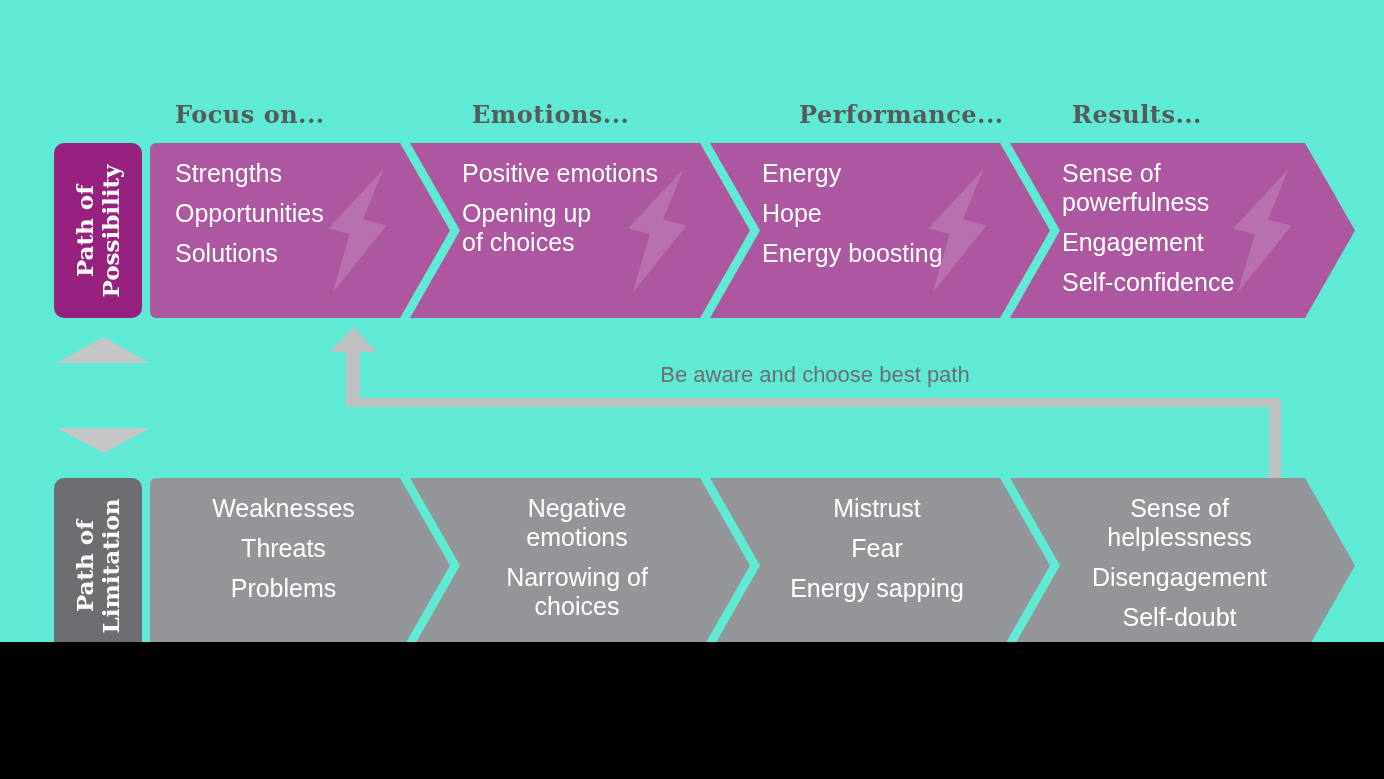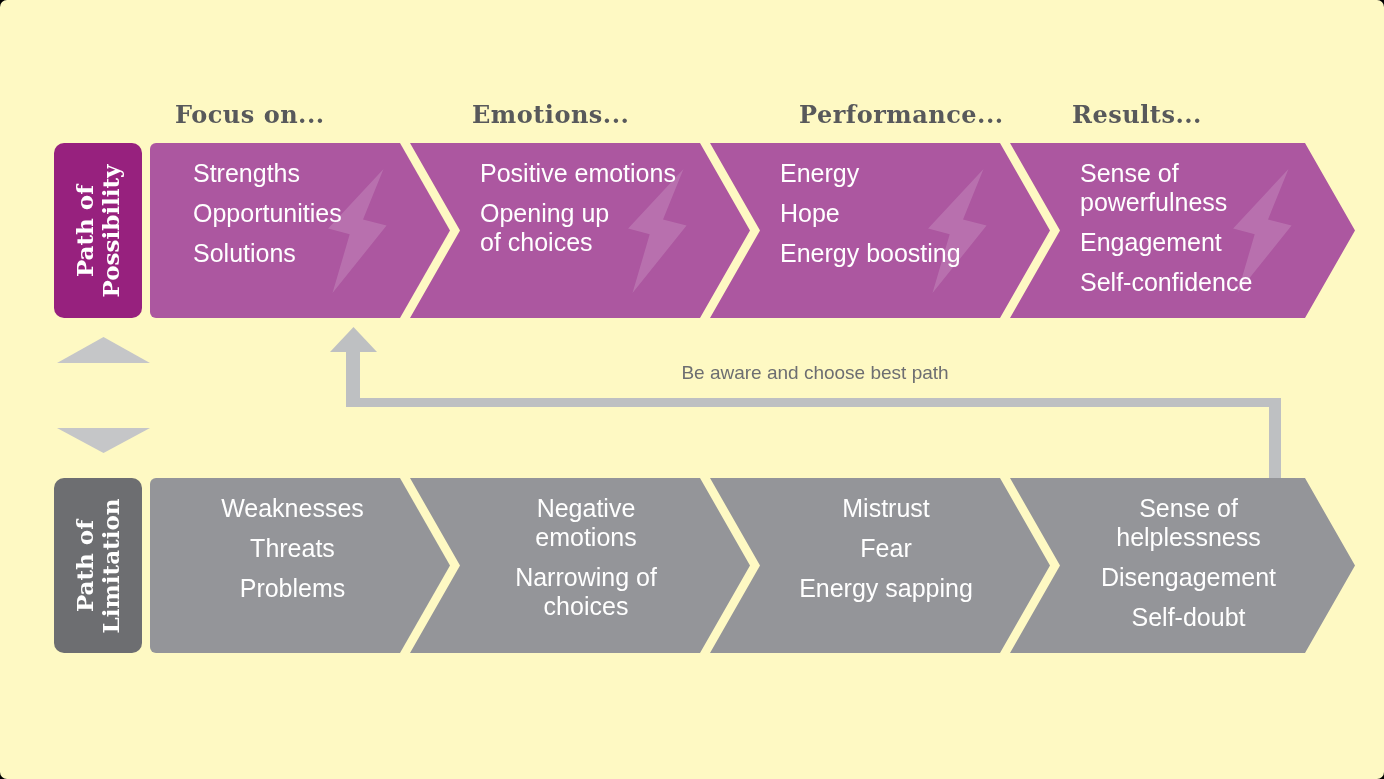--- a/index.html
+++ b/index.html
@@ -1,18 +1,18 @@
 <!DOCTYPE html>
 <html><head>
 <meta charset="utf-8">
 <style>
   html,body{margin:0;padding:0;background:#000;}
   #canvas{
-    position:relative;width:1384px;height:779px;background:#fef9c3;
-    font-family:"Liberation Sans",sans-serif;overflow:hidden;border-radius:7px;
+    position:relative;width:1384px;height:642px;background:#5eead4;
+    font-family:"Liberation Sans",sans-serif;overflow:hidden;
   }
   
   .hdr{
     position:absolute;top:100px;
     font-family:"DejaVu Serif",serif;font-weight:bold;
     font-size:24px;color:#58595B;letter-spacing:.5px;white-space:nowrap;
   }
   
   .label-box{position:absolute;left:54px;width:88px;height:175px;border-radius:10px;}
   .label-box.purple{background:#97217E;}
@@ -24,35 +24,35 @@
     font-size:23px;line-height:26px;color:#FFFFFF;white-space:pre-line;
   }
   
   .chev{position:absolute;height:175px;}
   .chev.purple{background:#AC57A0;}
   .chev.gray{background:#949599;text-align:center;}
   .chev.first{clip-path:polygon(0 0,calc(100% - 50px) 0,100% 50%,calc(100% - 50px) 100%,0 100%);border-radius:6px 0 0 6px;}
   .chev.mid{clip-path:polygon(0 0,calc(100% - 50px) 0,100% 50%,calc(100% - 50px) 100%,0 100%,50px 50%);}
   .chev-content{position:absolute;top:16px;left:52px;right:58px;}
   .chev.first .chev-content{left:25px;}
-  .item{font-size:25px;line-height:29px;color:#FFFFFF;margin:0 0 11px 18px;white-space:pre-line;}
+  .item{font-size:25px;line-height:29px;color:#FFFFFF;margin:0 0 11px 0;white-space:pre-line;}
   
   .bolt{position:absolute;right:55px;top:24px;width:75px;height:128px;transform:rotate(5deg);}
   .bolt polygon{fill:rgba(255,255,255,0.15);}
   
   .tri{position:absolute;left:57px;width:93px;height:26px;background:#C5C6C8;}
   .tri.up{top:337px;clip-path:polygon(50% 0,100% 100%,0 100%);}
   .tri.down{top:428px;height:25px;clip-path:polygon(0 0,100% 0,50% 100%);}
   .trigger-text{
     position:absolute;left:0;top:366px;width:200px;text-align:center;
     font-family:"DejaVu Serif",serif;font-weight:bold;
     font-size:25px;line-height:27px;color:#6D6E71;white-space:pre-line;
   }
   
-  .aware-text{position:absolute;left:600px;top:362px;width:430px;text-align:center;font-size:19px;color:#6D6E71;}
+  .aware-text{position:absolute;left:600px;top:362px;width:430px;text-align:center;font-size:22px;color:#6D6E71;}
   .arrow{position:absolute;background:#BEC0C2;}
   #arrow-head{left:330px;top:327px;width:47px;height:25px;clip-path:polygon(50% 0,100% 100%,0 100%);}
   #arrow-shaft{left:346px;top:350px;width:14px;height:52px;}
   #arrow-hbar{left:346px;top:398px;width:935px;height:9px;}
   #arrow-vbar{left:1269px;top:398px;width:12px;height:80px;}
 </style>
 </head>
 <body>
 
 <div id="canvas">

